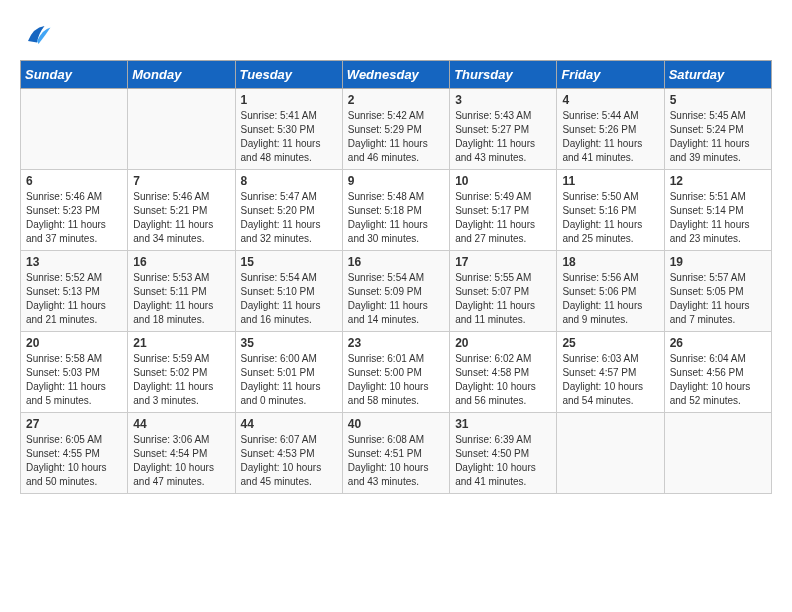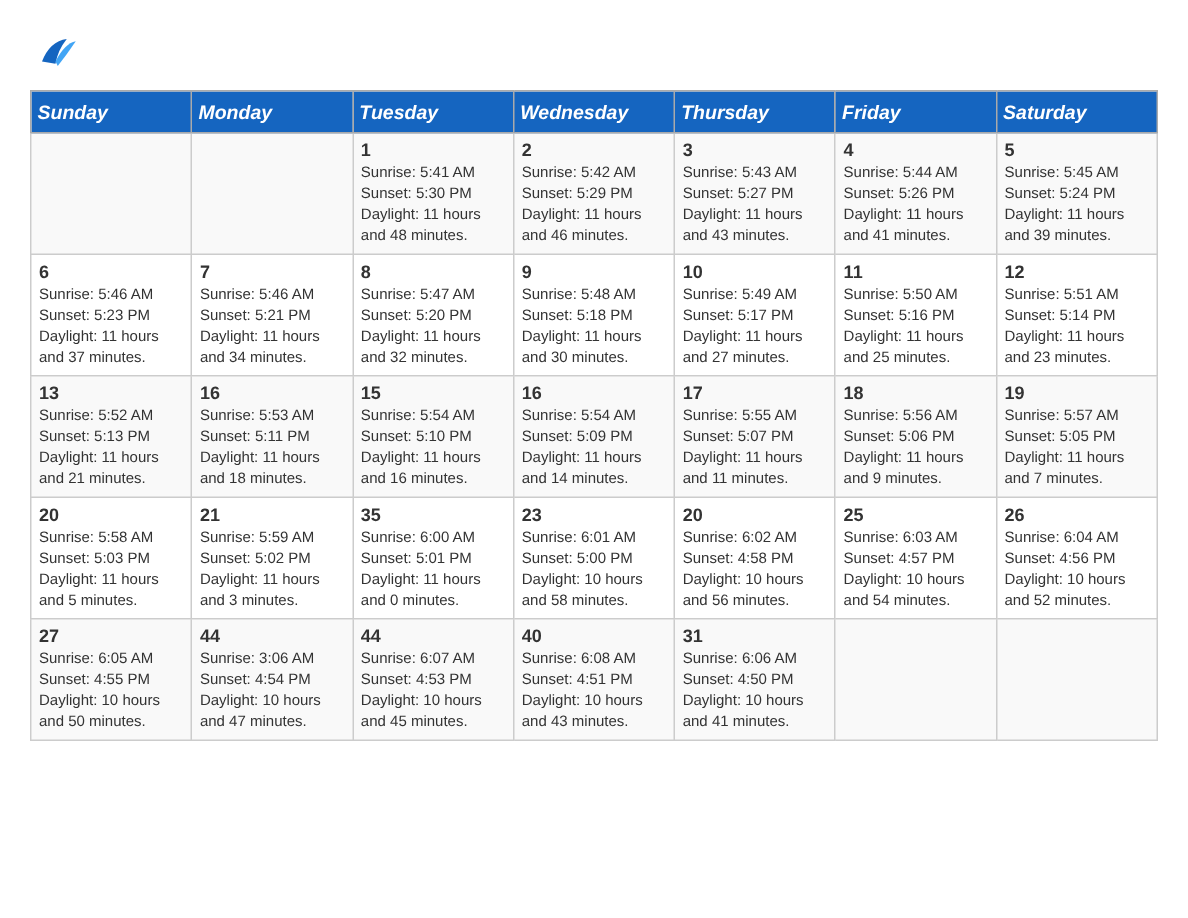--- a/index.html
+++ b/index.html
@@ -307,21 +307,21 @@
 Daylight: 10 hours and 45 minutes.</div>
         </td>
         <td>
           <span class="day-number">40</span>
           <div class="cell-text">Sunrise: 6:08 AM
 Sunset: 4:51 PM
 Daylight: 10 hours and 43 minutes.</div>
         </td>
         <td>
           <span class="day-number">31</span>
-          <div class="cell-text">Sunrise: 6:06 AM
+          <div class="cell-text">Sunrise: 6:39 AM
 Sunset: 4:50 PM
 Daylight: 10 hours and 41 minutes.</div>
         </td>
         <td></td>
         <td></td>
       </tr>
     </tbody>
 </table>
 
 </body></html>

